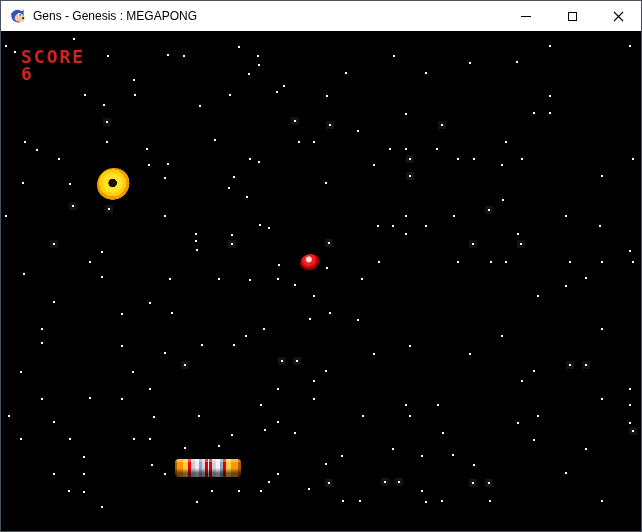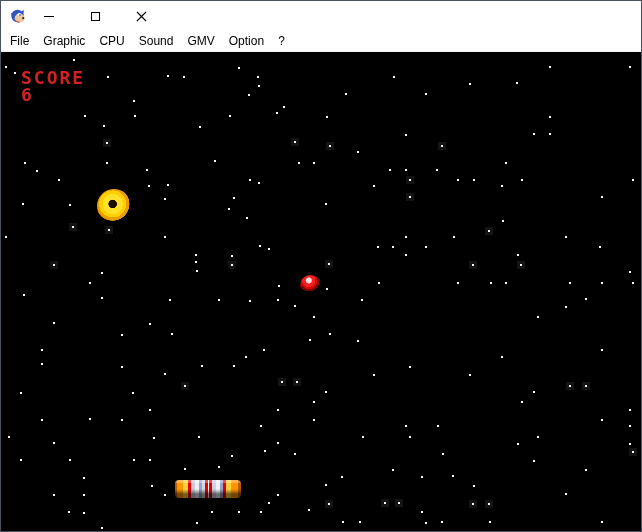--- a/index.html
+++ b/index.html
@@ -101,44 +101,36 @@
         <path d="M14 2 L9 5 L13 8 Z" fill="#2f52c4"></path>
         <path d="M1 5 L6 6 L3 10 Z" fill="#2f52c4"></path>
         <circle cx="7.5" cy="8" r="6.2" fill="#2f52c4"></circle>
         <ellipse cx="9.6" cy="10" rx="5" ry="4.4" fill="#edc9a0"></ellipse>
         <circle cx="9.3" cy="6.6" r="1.7" fill="#ffffff"></circle>
         <circle cx="10" cy="7" r="0.8" fill="#101830"></circle>
         <circle cx="13.2" cy="10.2" r="1.1" fill="#23272e"></circle>
         <path d="M5 12 Q7 14 10 13.8 L9 14.8 Q6.5 15 5 12 Z" fill="#c43b3b"></path>
       </svg>
     </span>
+    <span class="title">Gens - Genesis : MEGAPONG</span>
     <div class="controls">
       <div class="ctrl">
         <span class="min-glyph"></span>
       </div>
       <div class="ctrl">
         <span class="max-glyph"></span>
       </div>
       <div class="ctrl">
         <svg width="11" height="11" viewBox="0 0 11 11">
           <path d="M1 1 L10 10 M10 1 L1 10" stroke="#000" stroke-width="1.1" fill="none"></path>
         </svg>
       </div>
     </div>
   </div>
 
-  <div class="menubar">
-    <span class="menu-item">File</span>
-    <span class="menu-item">Graphic</span>
-    <span class="menu-item">CPU</span>
-    <span class="menu-item">Sound</span>
-    <span class="menu-item">GMV</span>
-    <span class="menu-item">Option</span>
-    <span class="menu-item">?</span>
-  </div>
 
   <div class="game">
     <div id="starfield">
         <div class="star" style="left: 72px; top: 7px;"></div>
         <div class="star" style="left: 4px; top: 14px;"></div>
         <div class="star" style="left: 13px; top: 20px;"></div>
         <div class="star" style="left: 106px; top: 24px;"></div>
         <div class="star" style="left: 166px; top: 23px;"></div>
         <div class="star" style="left: 182px; top: 24px;"></div>
         <div class="star" style="left: 237px; top: 15px;"></div>

